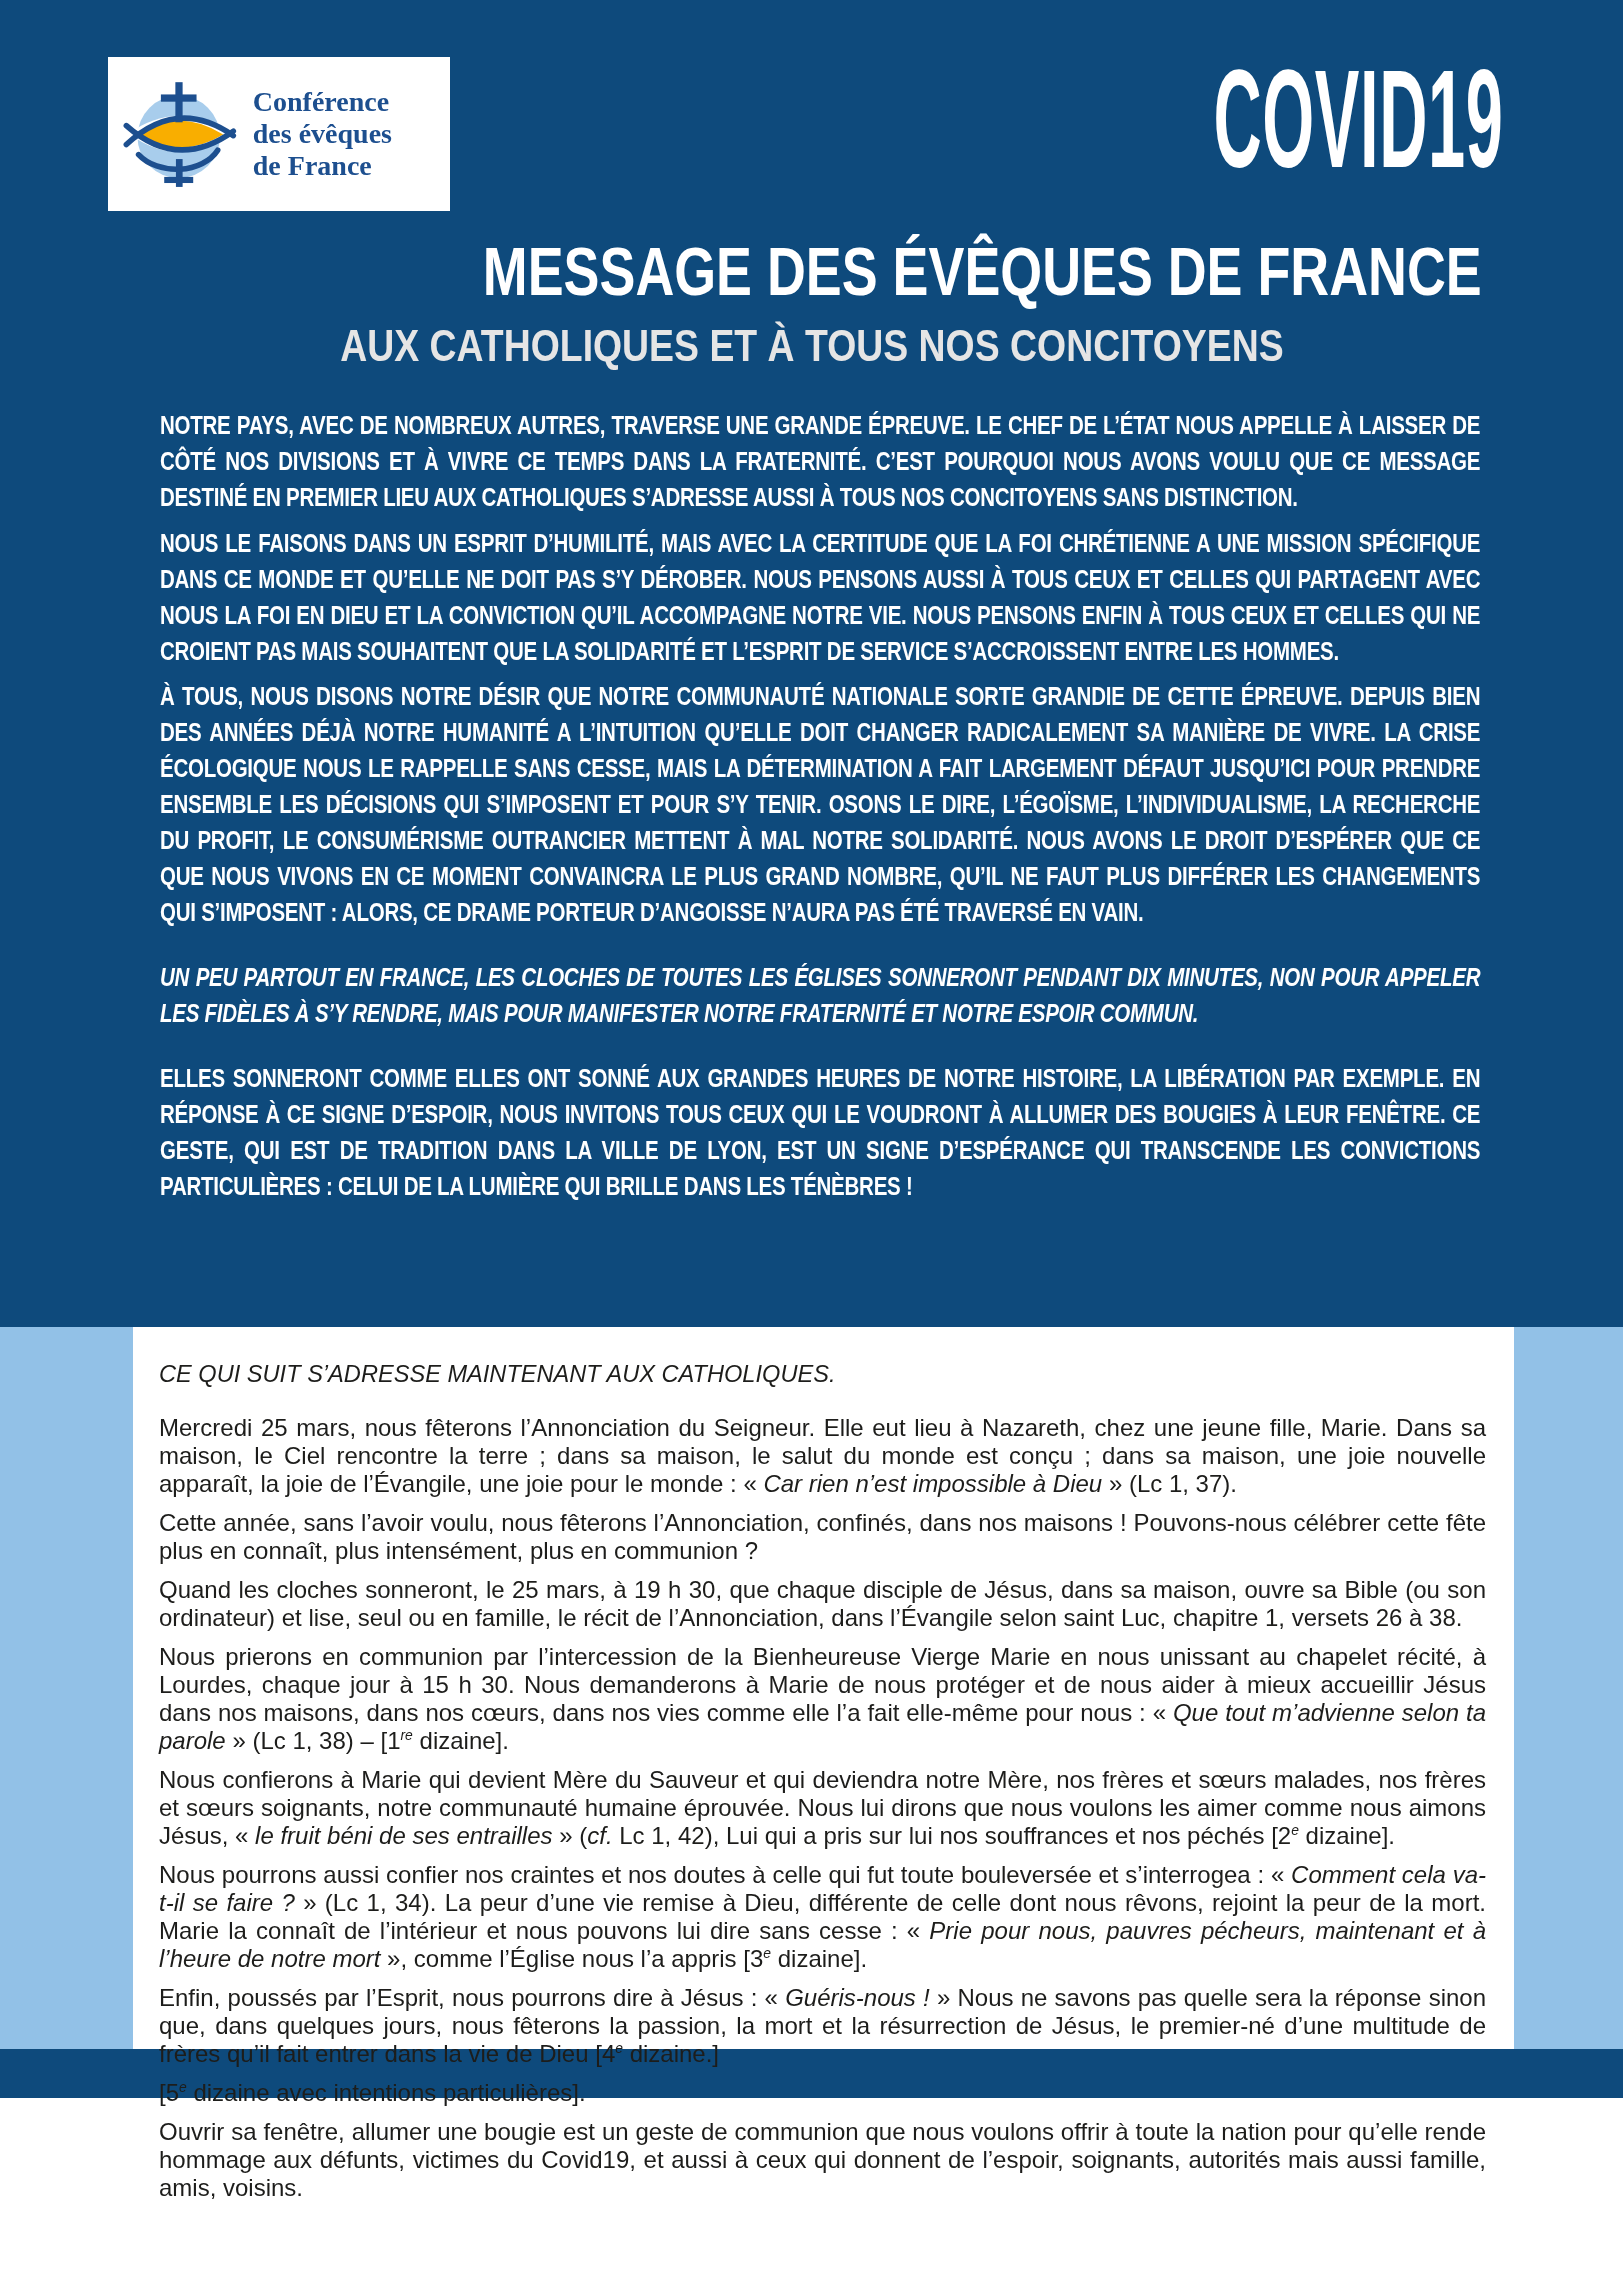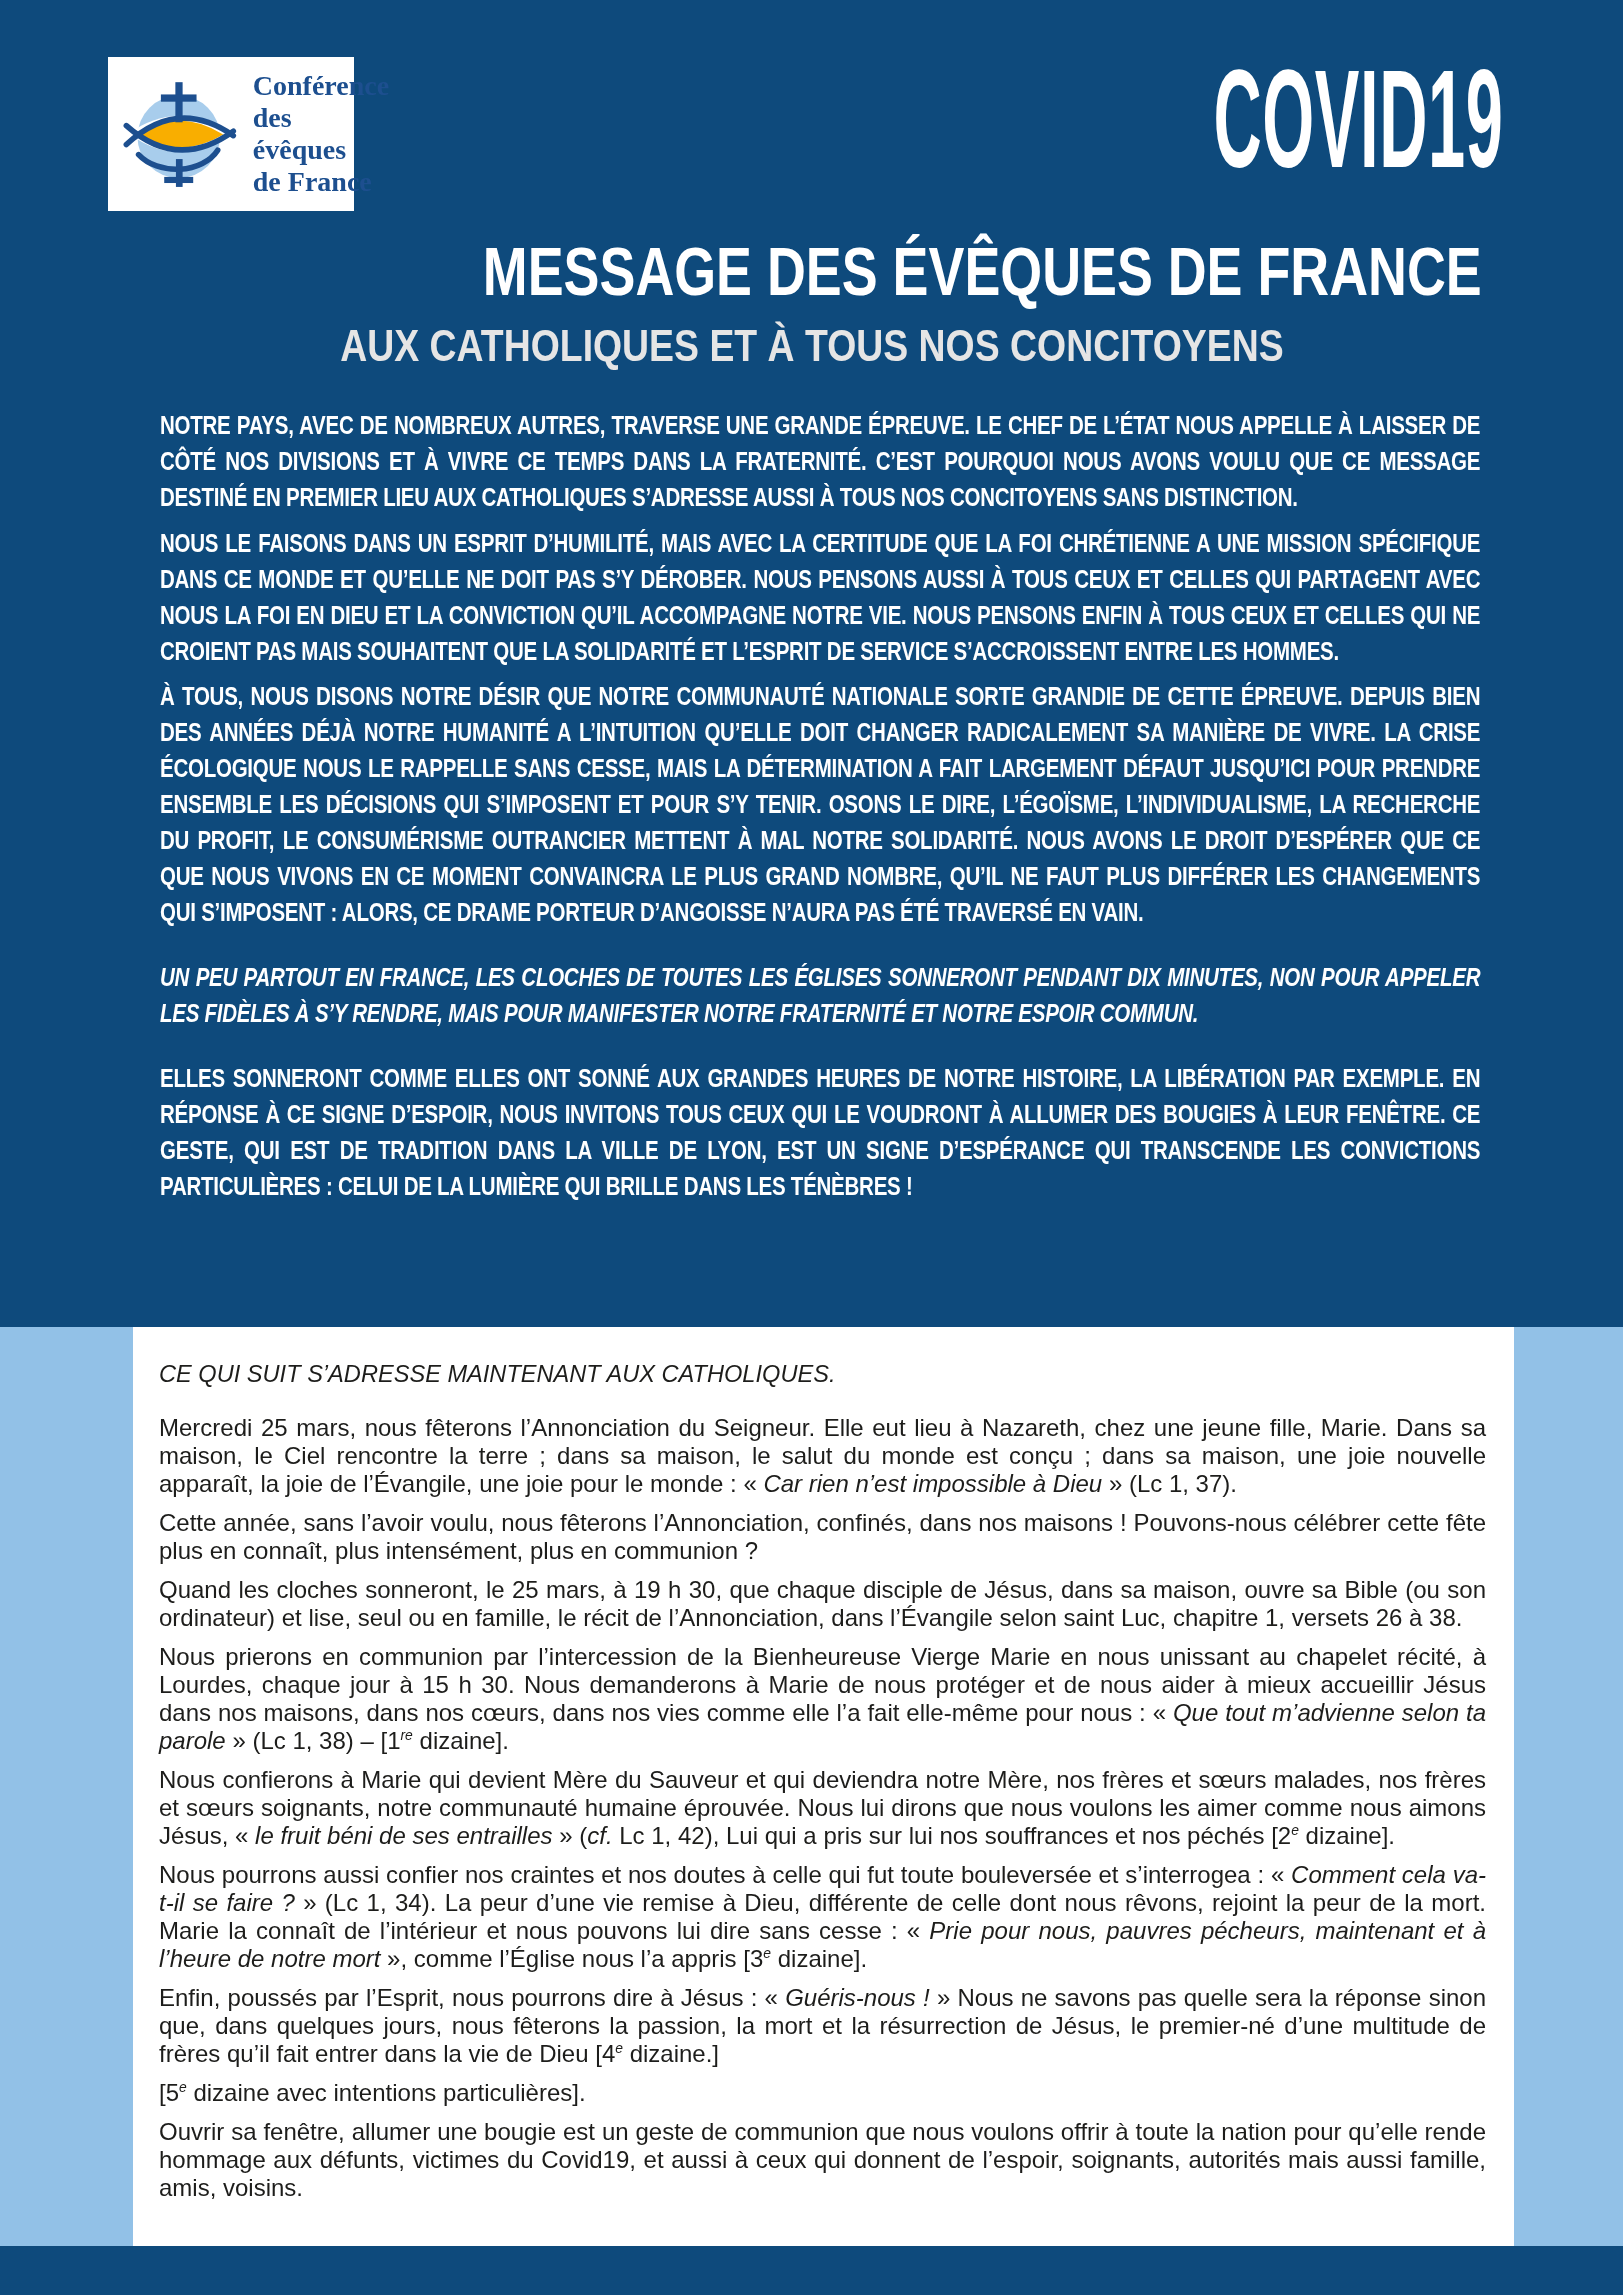--- a/index.html
+++ b/index.html
@@ -14,21 +14,21 @@
   body{
     width:1623px;height:2295px;overflow:hidden;background:#fff;
     font-family:"Liberation Sans", sans-serif;position:relative;
   }
   
   .top{
     width:1623px;height:1327px;background:var(--navy);
     position:relative;padding-top:237px;overflow:hidden;
   }
   .logo-box{
-    position:absolute;left:108px;top:57px;width:246px;height:154px;
+    position:absolute;left:108px;top:57px;width:342px;height:154px;
     background:#fff;display:flex;align-items:center;padding:7px 9.7px 7px 15.3px;
   }
   .logo-box svg{width:117px;height:128px;flex:0 0 auto;}
   .logo-text{
     margin-left:12.5px;color:var(--logo-blue);
     font-family:"Liberation Serif", serif;font-weight:700;
     font-size:28px;line-height:32px;letter-spacing:0px;
   }
   .covid{
     position:absolute;top:49px;right:119px;color:#fff;
@@ -45,21 +45,21 @@
     width:1610px;transform:scaleX(0.82);transform-origin:0 0;
     margin:9.7px 0 0 160px;
   }
   .tp.first{margin-top:39px;}
   .tp.italic{font-style:italic;margin-top:29px;}
   .tp.closing{margin-top:29px;}
   .date-wrap{margin-top:23.6px;text-align:center;}
   .date-heading{color:#fff;font-size:39px;line-height:1.0;font-weight:700;display:inline-block;transform:scaleX(0.78);white-space:nowrap;}
   .date-underline{width:611px;height:11px;background:#fff;margin:14px auto 0;}
   
-  .lower{width:1623px;height:919px;background:var(--light-blue);}
+  .lower{width:1623px;height:722px;background:var(--light-blue);}
   .lower-inner{
     margin-left:133px;width:1381px;height:919px;background:#fff;
     padding:33px 28px 0 26px;overflow:hidden;color:var(--text-dark);
   }
   .intro{
     margin:0 0 25px;font-style:italic;font-size:23.6px;line-height:29px;font-weight:400;
   }
   .lp{
     margin:11px 0 0;font-size:24px;line-height:28px;text-align:justify;font-weight:400;
   }

